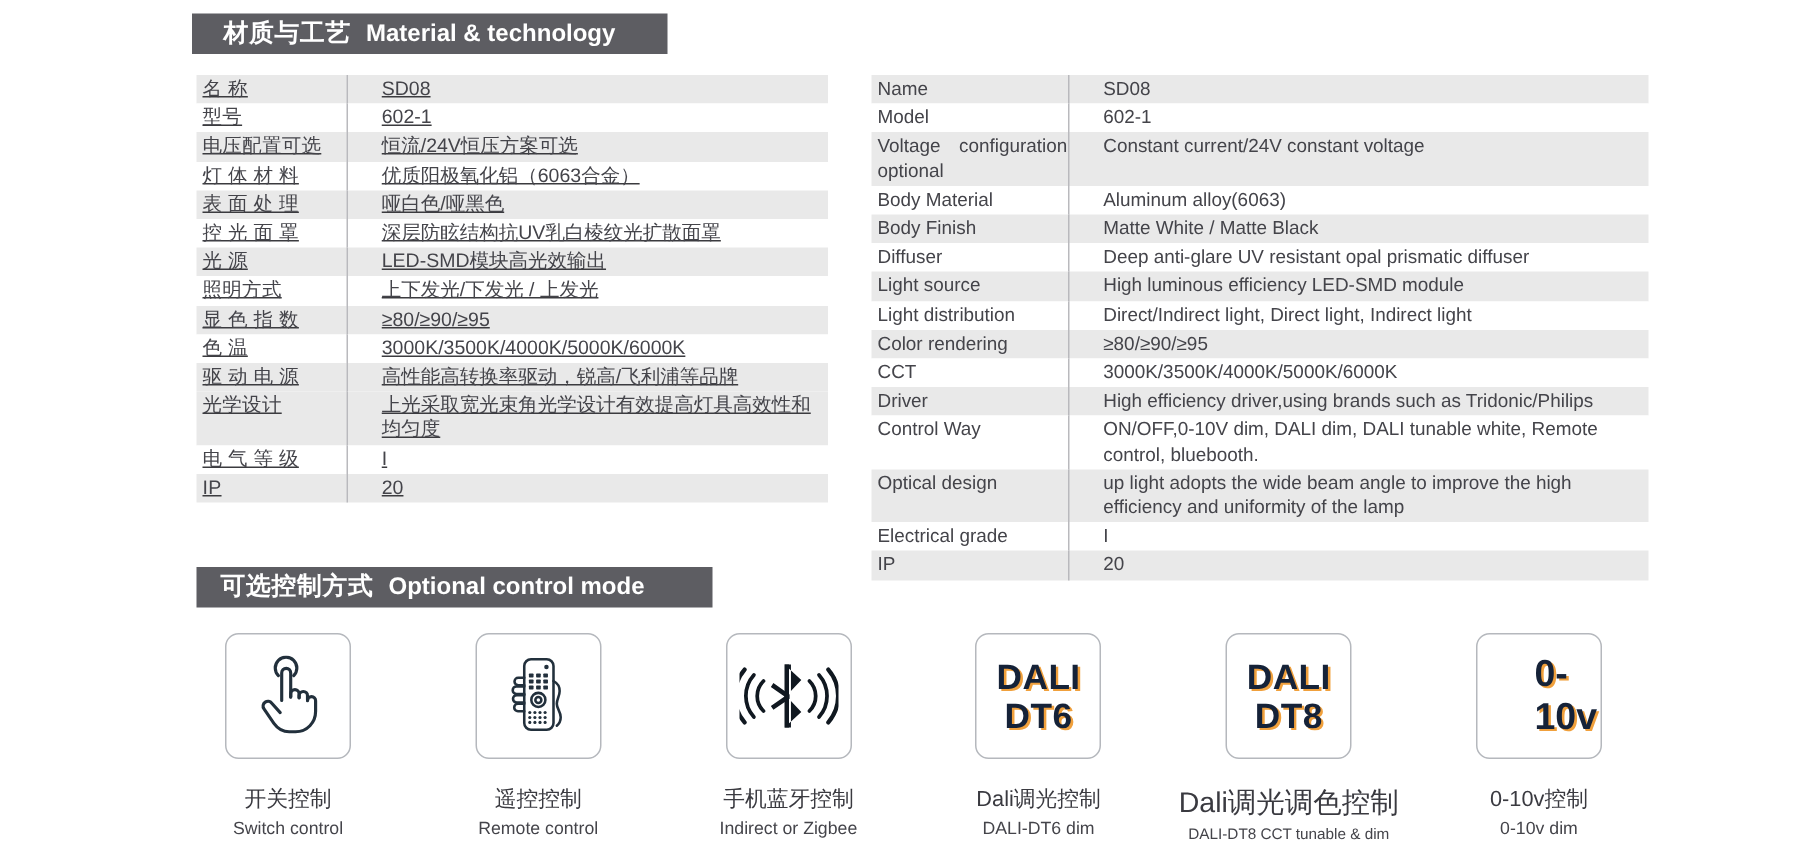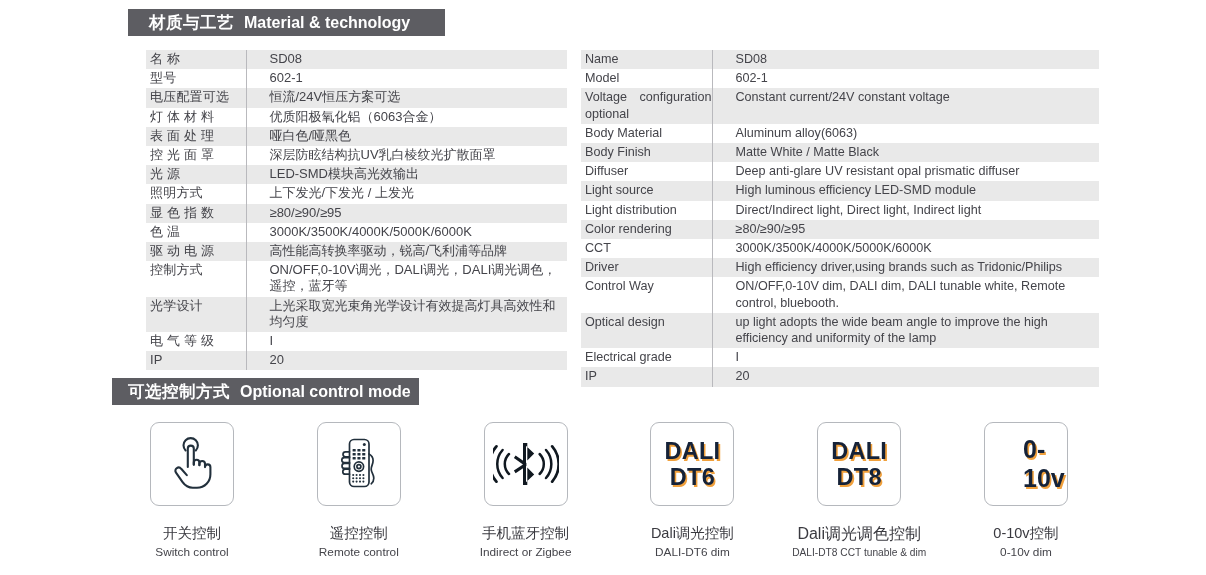--- a/index.html
+++ b/index.html
@@ -35,30 +35,30 @@
   }
   .section-bar .sb-en {
     color: #ffffff;
     font-size: 16px;
     font-weight: bold;
     margin-left: 10px;
     line-height: 1;
   }
 
   #bar-material { left: 128px; top: 9px; width: 317px; padding-left: 21px; }
-  #bar-control  { left: 112px; top: 378px; width: 307px; }
+  #bar-control  { left: 131px; top: 378px; width: 344px; }
 
   
   .spec-table {
     position: absolute;
     top: 50px;
     border-collapse: collapse;
     table-layout: fixed;
   }
-  #table-cn { left: 146px; width: 421px; }
+  #table-cn { left: 131px; width: 421px; text-decoration: underline; }
   #table-en { left: 581px; width: 518px; }
 
   .spec-table tr.odd  td { background: #e9e9e9; }
   .spec-table tr.even td { background: #ffffff; }
 
   .spec-table td {
     vertical-align: top;
     padding: 1px 0 2px 0;
     line-height: 15.5px;
     font-size: 12.5px;
@@ -118,21 +118,21 @@
     white-space: nowrap;
     line-height: 1.15;
   }
   .mode-en {
     margin-top: 4px;
     font-size: 11.8px;
     color: #44444a;
     white-space: nowrap;
     line-height: 1.15;
   }
-  .mode-cn.sm { font-size: 16px; }
+  .mode-cn.sm { font-size: 19px; }
   .mode-en.sm { font-size: 10.2px; }
 
   .dali-txt {
     text-align: center;
     line-height: 0.96;
     font-weight: bold;
     font-size: 23.5px;
     color: #152238;
     text-shadow: 1.6px 1.6px 0 #f0a03c;
     letter-spacing: 0.3px;
@@ -198,24 +198,20 @@
         <td class="k">显 色 指 数</td>
         <td class="v">≥80/≥90/≥95</td>
       </tr>
     <tr class="even">
         <td class="k">色  温</td>
         <td class="v">3000K/3500K/4000K/5000K/6000K</td>
       </tr>
     <tr class="odd">
         <td class="k">驱 动 电 源</td>
         <td class="v">高性能高转换率驱动，锐高/飞利浦等品牌</td>
-      </tr>
-    <tr class="even two-line">
-        <td class="k">控制方式</td>
-        <td class="v">ON/OFF,0-10V调光，DALI调光，DALI调光调色，遥控，蓝牙等</td>
       </tr>
     <tr class="odd two-line">
         <td class="k">光学设计</td>
         <td class="v">上光采取宽光束角光学设计有效提高灯具高效性和均匀度</td>
       </tr>
     <tr class="even">
         <td class="k">电 气 等 级</td>
         <td class="v">I</td>
       </tr>
     <tr class="odd">

